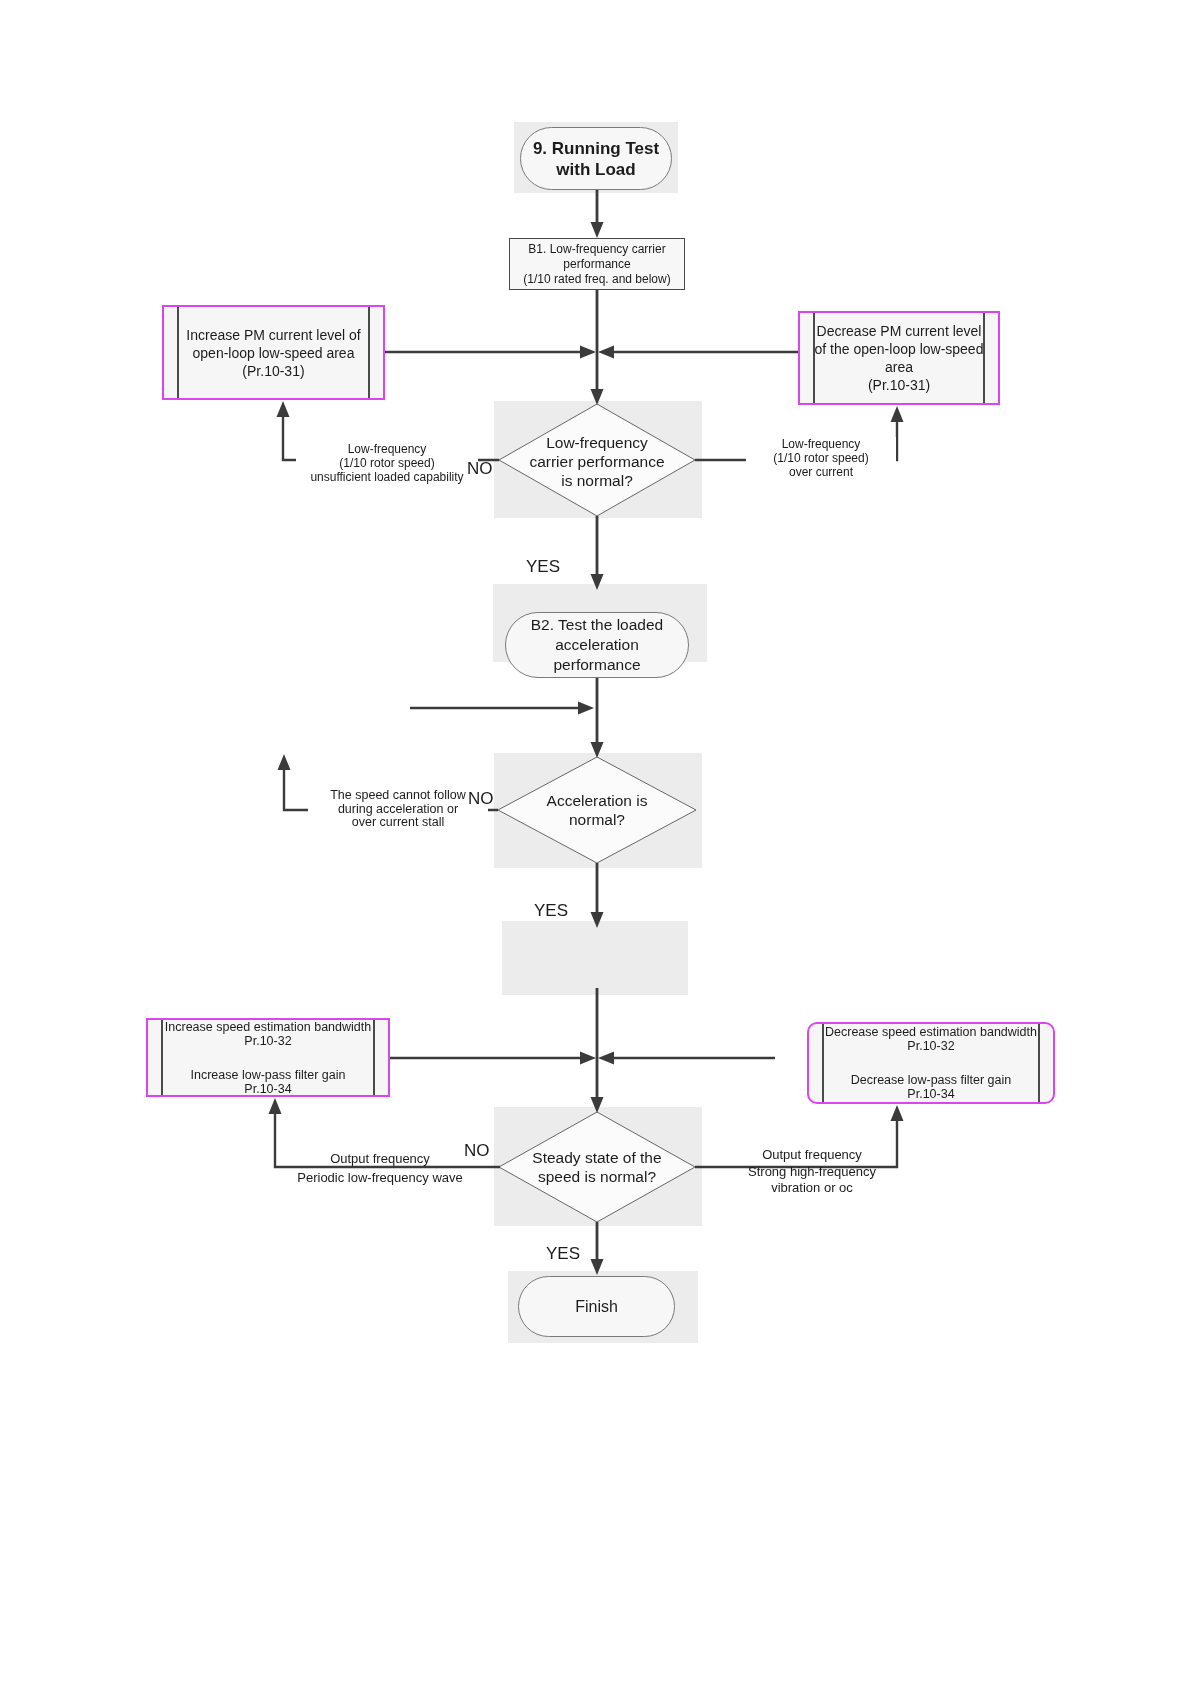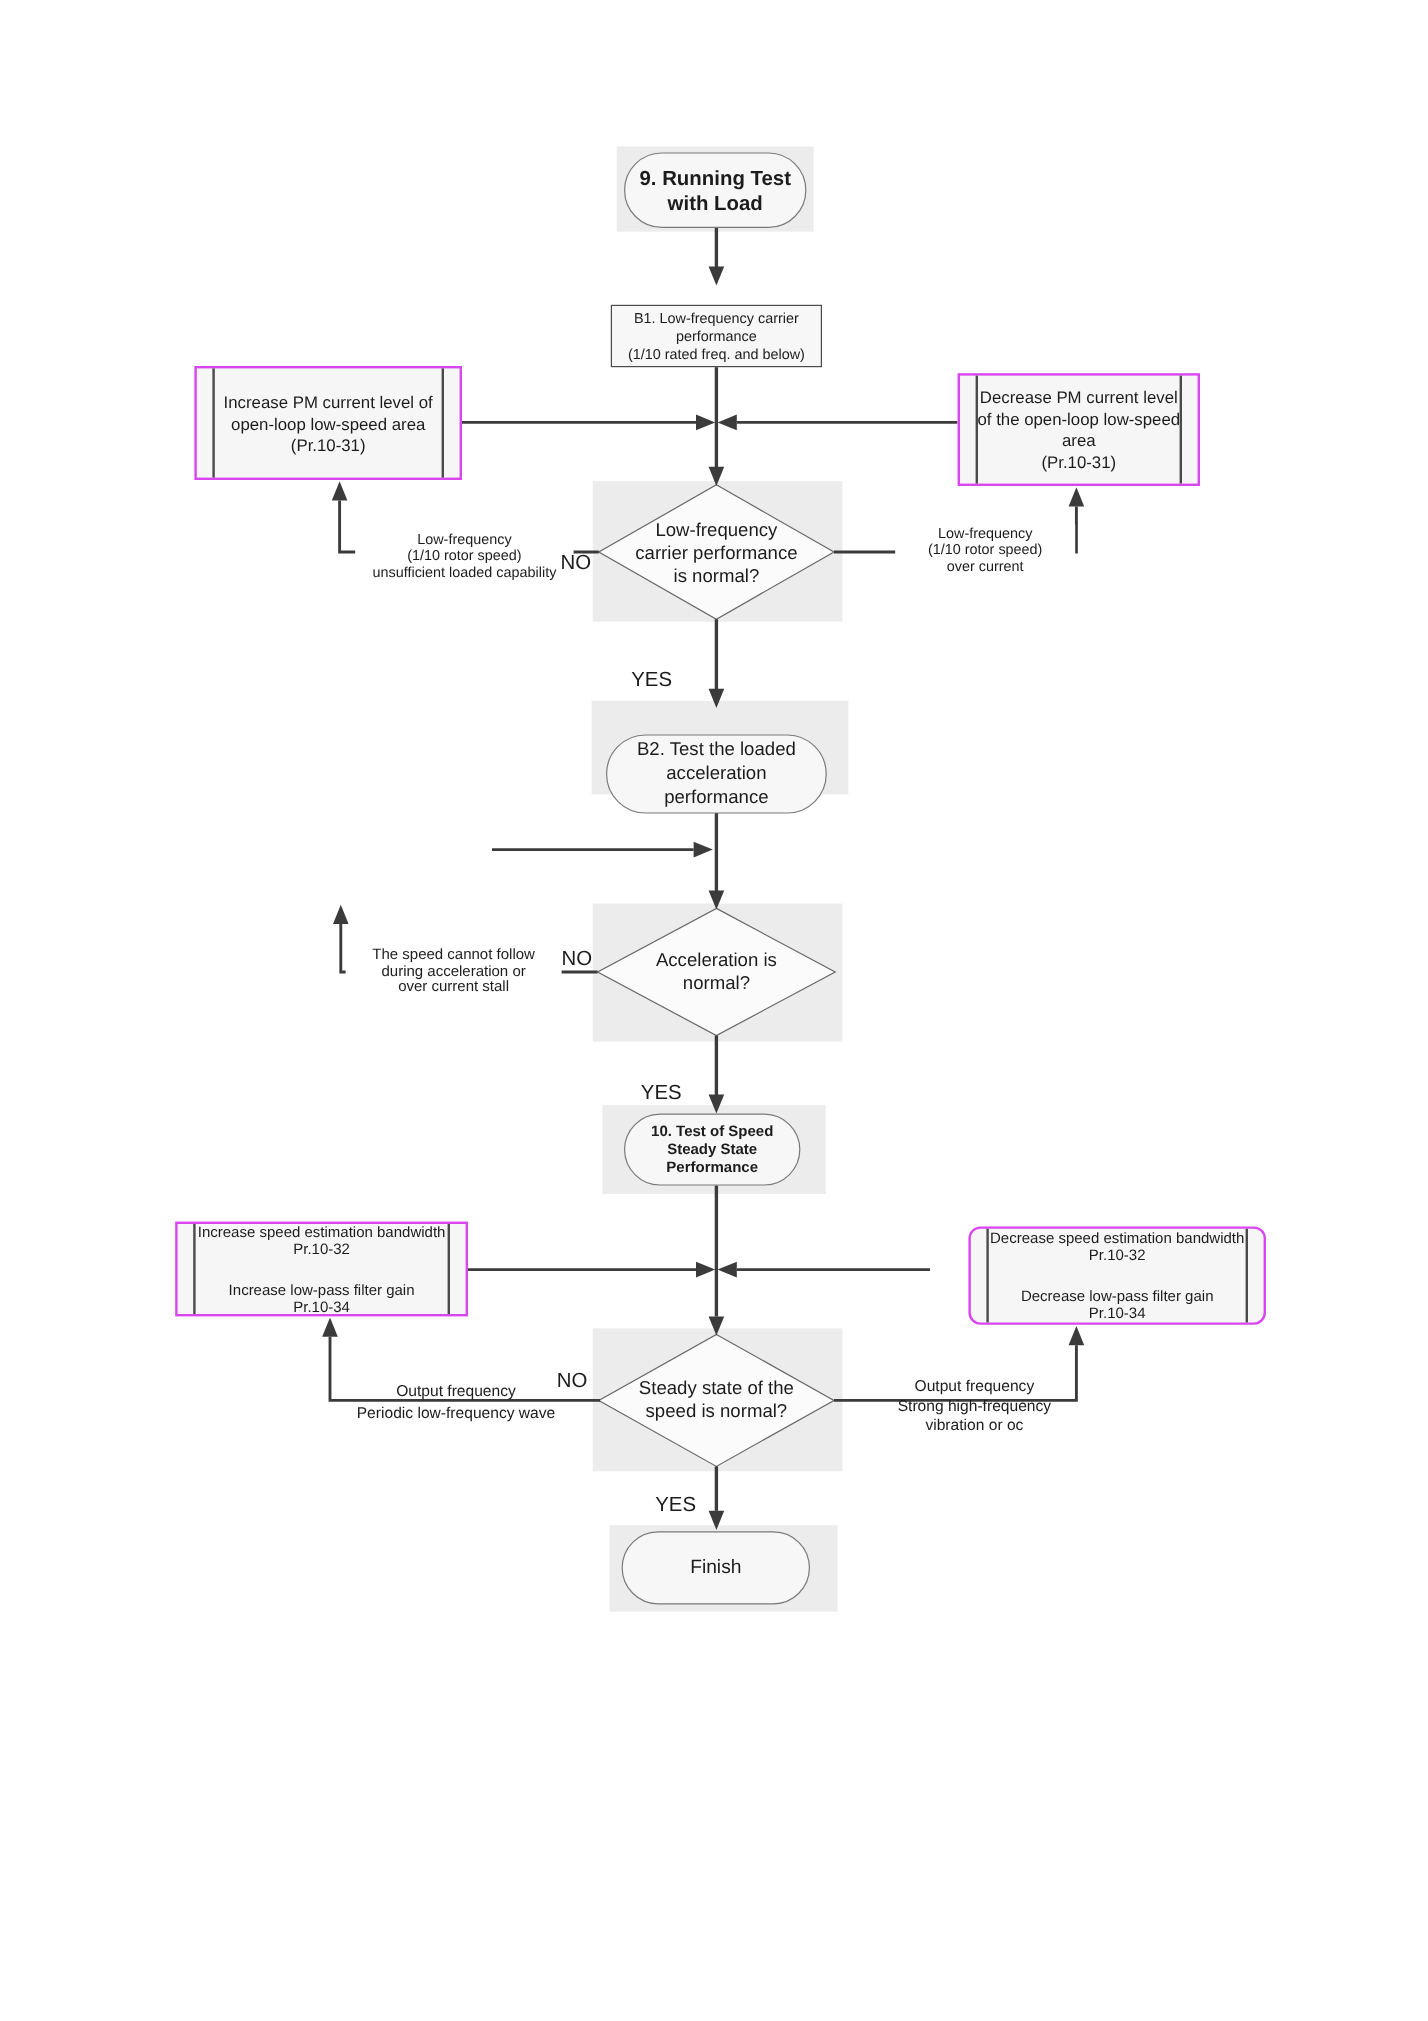--- a/index.html
+++ b/index.html
@@ -3,21 +3,21 @@
 <meta charset="utf-8">
 <style>
   * { margin:0; padding:0; box-sizing:border-box; }
   body { background:#ffffff; font-family:"Liberation Sans", sans-serif; color:#1c1c1c; }
   .canvas { position:relative; width:1190px; height:1492px; background:#ffffff; overflow:hidden; }
   .bd { position:absolute; background:#ececec; z-index:0; }
   svg.wires { position:absolute; left:0; top:0; z-index:1; }
   .node { position:absolute; display:flex; align-items:center; justify-content:center;
           text-align:center; white-space:pre-line; z-index:2; }
   .stadium { background:#f7f7f7; border:1.4px solid #7a7a7a; }
-  .rect { background:#f7f7f7; border:1.6px solid #4a4a4a;margin-top:16px; }
+  .rect { background:#f7f7f7; border:1.6px solid #4a4a4a; }
   .predef { background:#f6f6f6; border:2px solid #d946ef; }
   .predef::before, .predef::after { content:""; position:absolute; top:0; bottom:0; width:2px; background:#4a4a4a; }
   .predef::before { left:13px; } .predef::after  { right:13px; }
   .dtext { position:absolute; display:flex; align-items:center; justify-content:center;
            text-align:center; white-space:pre-line; z-index:3; }
   .note { position:absolute; text-align:center; white-space:pre-line; z-index:3; }
   .note.bg { background:#ffffff; }
   .yn { position:absolute; font-size:17px; z-index:3; }
   .b { font-weight:bold; }
 </style>
@@ -105,23 +105,20 @@
 is normal?</div>
 
   <div class="node stadium" style="left:505px; top:590px; width:184px; height:66px; border-radius:33px; font-size:15.5px; line-height:20px;margin-top:22px;">B2. Test the loaded
 acceleration
 performance</div>
 
 
   <div class="dtext" style="left:502px; top:790px; width:190px; height:40px; font-size:15.5px; line-height:19px;">Acceleration is
 normal?</div>
 
-  <div class="node stadium b" style="left:520px; top:928px; width:147px; height:60px; border-radius:30px; font-size:12.5px; line-height:15px;">10. Test of Speed
-Steady State
-Performance</div>
 
   <div class="node predef" style="left:146px; top:1018px; width:244px; height:79px; font-size:12.5px; line-height:14px;">
     <div>
       <div>Increase speed estimation bandwidth
 Pr.10-32</div>
       <div style="margin-top:6px;">Increase low-pass filter gain
 Pr.10-34</div>
     </div>
   </div>
 
@@ -138,21 +135,21 @@
 speed is normal?</div>
 
   <div class="node stadium" style="left:518px; top:1276px; width:157px; height:61px; border-radius:31px; font-size:16px;">Finish</div>
 
   <div class="note bg" style="left:296px; top:442px; width:182px; font-size:12px; line-height:14px;">Low-frequency
 (1/10 rotor speed)
 unsufficient loaded capability</div>
   <div class="note bg" style="left:746px; top:437px; width:150px; font-size:12px; line-height:14px;">Low-frequency
 (1/10 rotor speed)
 over current</div>
-  <div class="note bg" style="left:288px; top:789px; width:180px; font-size:12.5px; line-height:13.5px;">The speed cannot follow
+  <div class="note bg" style="left:308px; top:789px; width:180px; font-size:12.5px; line-height:13.5px;">The speed cannot follow
 during acceleration or
 over current stall</div>
   <div class="note" style="left:284px; top:1149px; width:192px; font-size:13px; line-height:19px;">Output frequency
 Periodic low-frequency wave</div>
   <div class="note" style="left:722px; top:1147px; width:180px; font-size:13px; line-height:16.5px;">Output frequency
 Strong high-frequency
 vibration or oc</div>
 
   <span class="yn" style="left:467px; top:459px;">NO</span>
   <span class="yn" style="left:526px; top:557px;">YES</span>

